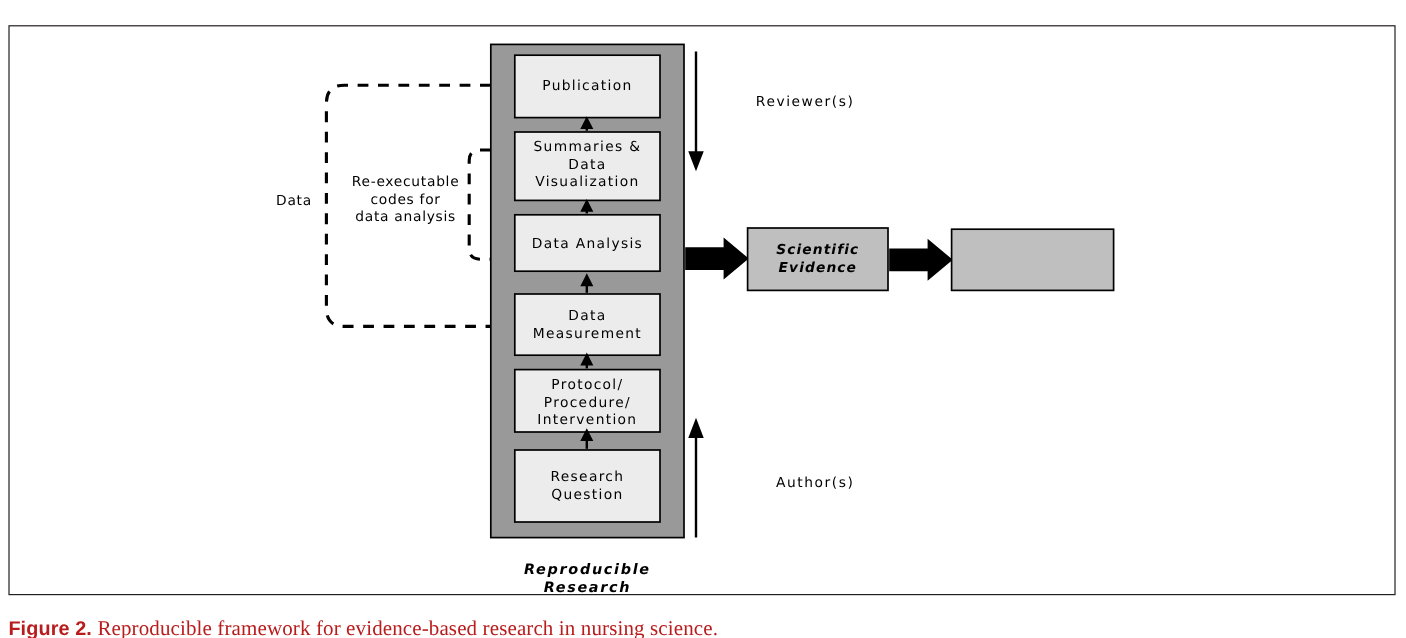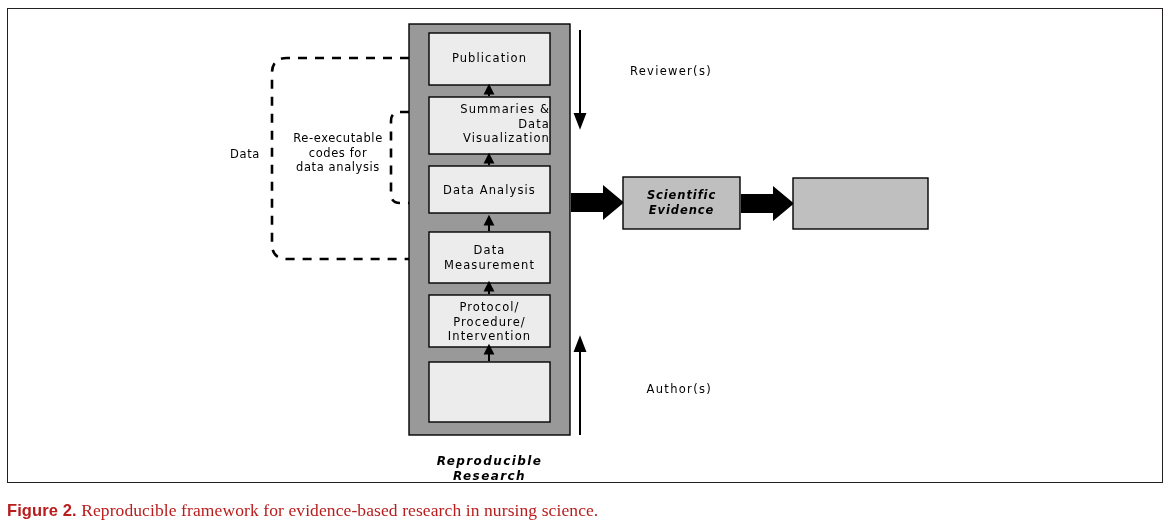--- a/index.html
+++ b/index.html
@@ -10,21 +10,21 @@
   body {
     width: 1172px;
     height: 532px;
     font-family: "Liberation Sans", sans-serif;
     overflow: hidden;
     position: relative;
   }
 
   #figure-root {
     position: absolute;
-    left: 0; top: 0;
+    left: 0; top: 13px;
     width: 1172px;
     height: 488px;
     border-radius: 26px;
   }
 
   
   .figure-frame {
     position: absolute;
     left: 7px;
     top: 8px;
@@ -163,33 +163,35 @@
     <rect x="623" y="177" width="117" height="52" fill="#bfbfbf" stroke="#000000" stroke-width="1.4"></rect>
     <rect x="793" y="178" width="135" height="51" fill="#bfbfbf" stroke="#000000" stroke-width="1.4"></rect>
 
     <path d="M 409 58 L 287 58 Q 272 58 272 73 L 272 244 Q 272 259 287 259 L 409 259" fill="none" stroke="#000000" stroke-width="2.6" stroke-dasharray="9 8" stroke-linecap="butt"></path>
 
     <path d="M 409 112 L 400 112 Q 391 112 391 121 L 391 194 Q 391 203 400 203 L 409 203" fill="none" stroke="#000000" stroke-width="2.6" stroke-dasharray="9 8" stroke-linecap="butt"></path>
   </svg>
 
   <div class="lbl box-label" style="left:429px; top:51px; width:121px;">Publication</div>
 
-  <div class="lbl box-label" style="left:429px; top:102px; width:121px;text-align:right;">Summaries &amp;
+  <div class="lbl box-label" style="left:429px; top:102px; width:121px;">Summaries &amp;
 Data
 Visualization</div>
 
   <div class="lbl box-label" style="left:429px; top:183px; width:121px;">Data Analysis</div>
 
   <div class="lbl box-label" style="left:429px; top:243px; width:121px;">Data
 Measurement</div>
 
   <div class="lbl box-label" style="left:429px; top:300px; width:121px;">Protocol/
 Procedure/
 Intervention</div>
 
+  <div class="lbl box-label" style="left:429px; top:377px; width:121px;">Research
+Question</div>
 
   <div class="lbl stage-label italic" style="left:623px; top:188px; width:117px;">Scientific
 Evidence</div>
 
   <div class="lbl container-caption" style="left:399px; top:454px; width:181px;">Reproducible Research</div>
 
 
   <div class="lbl actor-label" style="left:592px; top:64px; width:120px;">Reviewer(s)</div>
 
   <div class="lbl actor-label" style="left:592px; top:382px; width:120px;">Author(s)</div>

